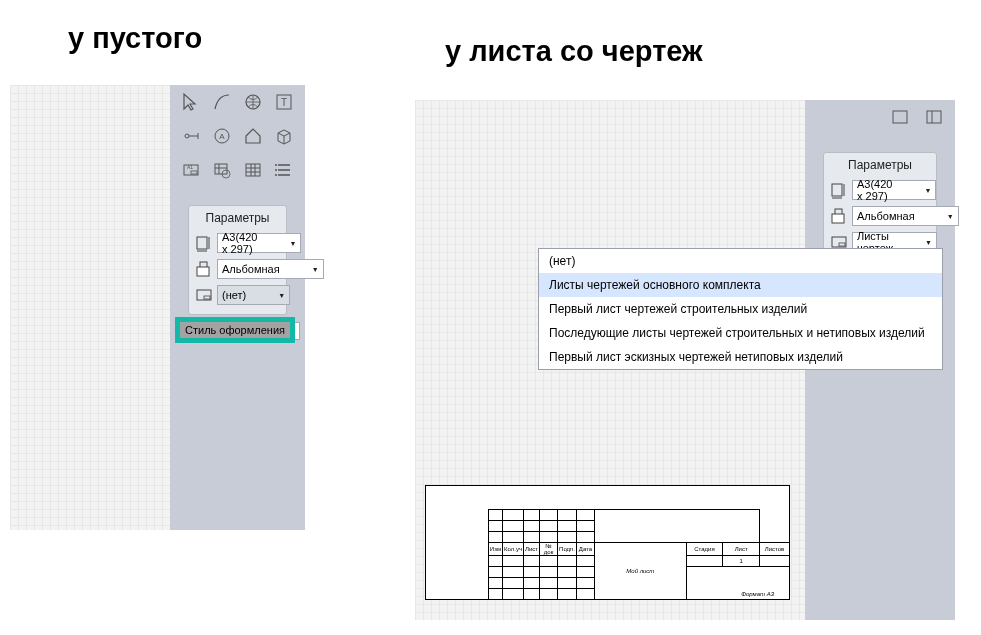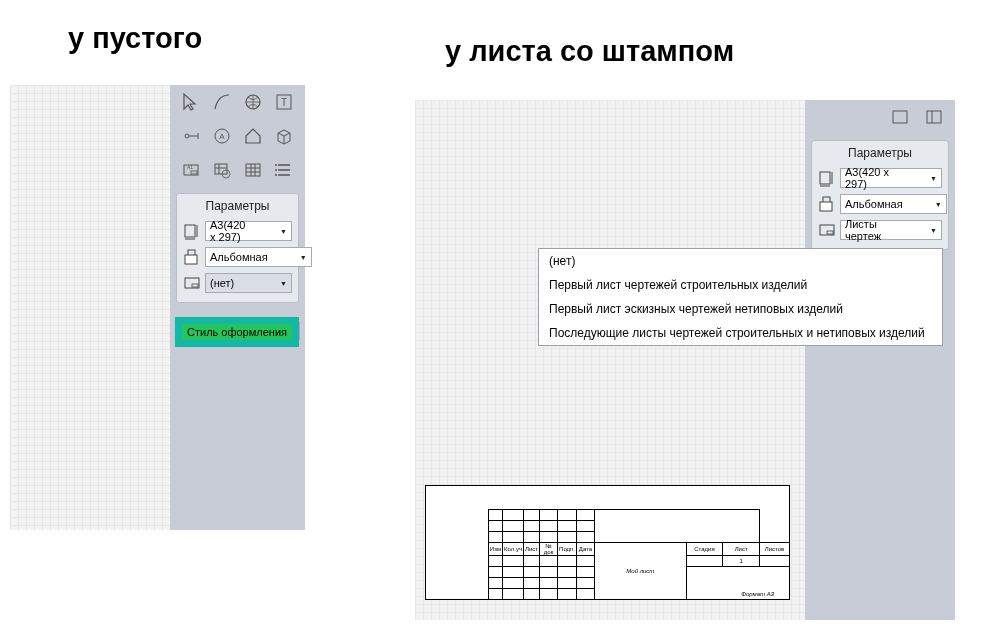--- a/index.html
+++ b/index.html
@@ -56,21 +56,21 @@
       display: flex;
       align-items: center;
       justify-content: center;
       border: 1px solid transparent;
       border-radius: 2px;
       cursor: pointer;
     }
     .tool-btn svg { width: 20px; height: 20px; }
 
     .param-box {
-      margin: 6px;
+      margin: 18px;
       background: #e6e9ee;
       border: 1px solid #b8bdc7;
       border-radius: 3px;
       padding-bottom: 6px;
     }
     .param-head {
       text-align: center;
       font-size: 12px;
       padding: 5px 0;
       color: #222;
@@ -106,22 +106,22 @@
       background: #d9dde4;
     }
     .param-select .caret {
       font-size: 7px;
       color: #222;
     }
     .tooltip {
       position: absolute;
       left: 165px;
       top: 232px;
-      background: #22c55e;
-      border: 7px solid #14b8a6;
+      background: #a3a3a3;
+      border: 5px solid #14b8a6;
       font-size: 11px;
       padding: 2px 5px;
       white-space: nowrap;
       z-index: 5;
     }
     .lone-caret {
       position: absolute;
       left: 275px;
       top: 237px;
       width: 15px; height: 18px;
@@ -217,21 +217,21 @@
       padding: 5px 10px;
       cursor: pointer;
       white-space: nowrap;
     }
     .dropdown-item.hl { background: #d6e6ff; }
   </style>
 </head>
 <body>
 
 <div class="heading heading-left">у пустого</div>
-<div class="heading heading-right">у листа со штампом</div>
+<div class="heading heading-right">у листа со чертеж</div>
 
 <div class="left-block">
   <div class="grid-area"></div>
   <div class="side-panel">
 
     <div class="tool-row">
       <span class="tool-btn">
           <svg viewBox="0 0 20 20">
             <path d="M3 2 L3 17 L7 13 L10 18 L12 17 L9 12 L14 12 Z" fill="none" stroke="#555" stroke-width="1.2"></path>
           </svg>
@@ -501,17 +501,18 @@
         <div class="param-select">
           <span>Листы чертеж</span>
             <span class="caret">▼</span>
         </div>
       </div>
     </div>
   </div>
 
   <div class="dropdown">
     <div class="dropdown-item">(нет)</div>
+    <div class="dropdown-item hl">Листы чертежей основного комплекта</div>
     <div class="dropdown-item">Первый лист чертежей строительных изделий</div>
+    <div class="dropdown-item">Последующие листы чертежей строительных и нетиповых изделий</div>
     <div class="dropdown-item">Первый лист эскизных чертежей нетиповых изделий</div>
-    <div class="dropdown-item">Последующие листы чертежей строительных и нетиповых изделий</div>
   </div>
 </div>
 
 </body></html>

